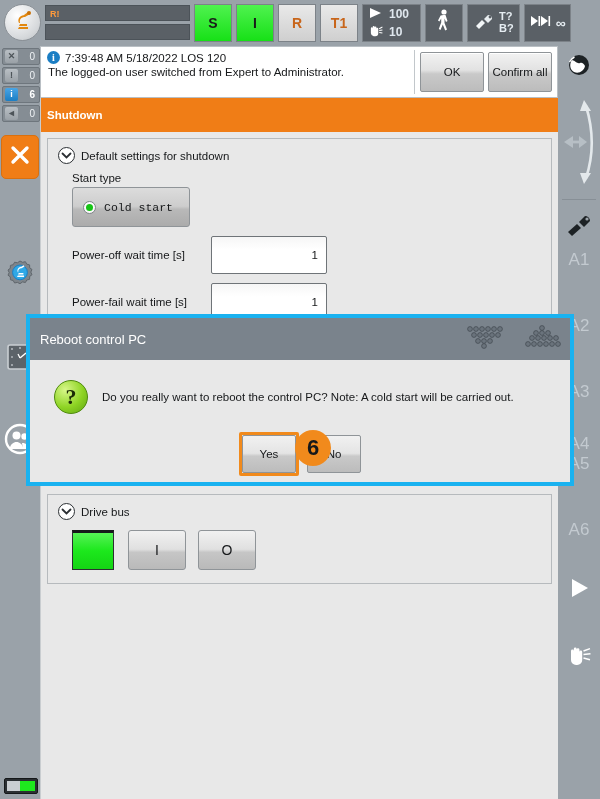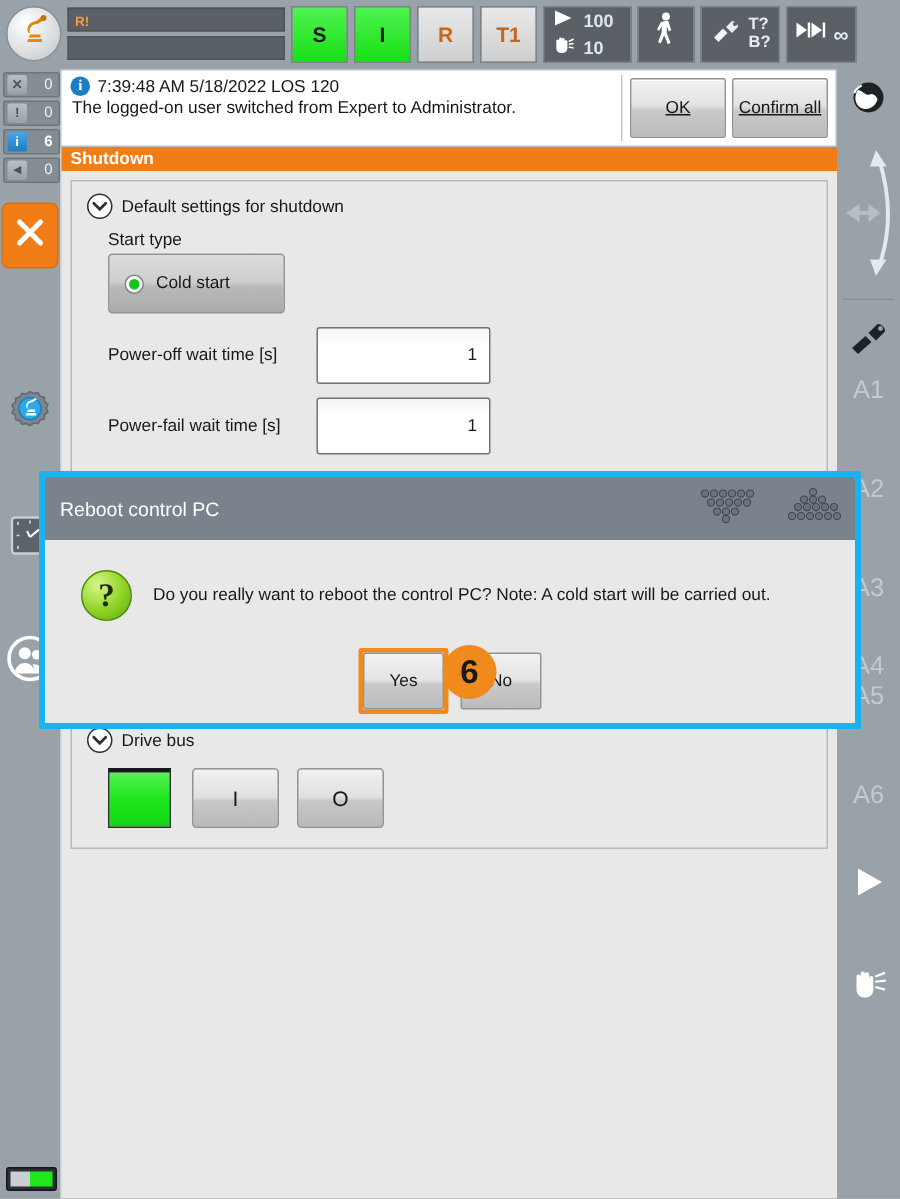--- a/index.html
+++ b/index.html
@@ -122,31 +122,30 @@
     font-family: "Liberation Serif", serif;
   }
   .notify-btns { display: flex; align-items: center; gap: 4px; padding: 0 5px; }
   .btn3d {
     background: linear-gradient(180deg,#f2f2f2 0%,#e2e2e2 45%,#c9c9c9 55%,#bcbcbc 100%);
     border: 1px solid #8f9498;
     border-radius: 2px;
     font-size: 11.5px; color: #16181a;
     display: flex; align-items: center; justify-content: center;
     box-shadow: inset 0 1px 0 #ffffff;
-    text-decoration: underline;
   }
   .notify-sep { width: 1px; background: #c2c7cb; margin: 3px 0; }
 
   
   .content {
     position: absolute; left: 40px; top: 98px; width: 518px; height: 701px;
     background: #e8e8e8; border-left: 1px solid #c9cdd0;
   }
   .title-bar {
-    height: 16px; background: #f07d16;
+    height: 34px; background: #f07d16;
     color: #ffffff; font-size: 11.5px; font-weight: bold;
     display: flex; align-items: center; padding-left: 6px;
   }
   .panel {
     margin: 6px 6px 0 6px; background: #e8e8e8;
     border: 1px solid #b6babd;
   }
   .panel-head { display: flex; align-items: center; gap: 6px; padding: 8px 10px 2px 10px; }
   .chev {
     width: 17px; height: 17px; border-radius: 50%;
@@ -158,21 +157,21 @@
   .sub-label { font-size: 11.5px; color: #16181a; padding: 6px 0 3px 24px; }
 
   .radiogroup { display: flex; align-items: flex-start; padding-left: 24px; }
   .radiobtn {
     height: 40px; min-width: 118px;
     background: linear-gradient(180deg,#f1f1f1 0%,#e0e0e0 48%,#c6c6c6 56%,#b9b9b9 100%);
     border: 1px solid #8f9498; border-radius: 3px;
     display: flex; align-items: center; gap: 8px; padding: 0 10px;
     font-size: 11.5px; color: #16181a;
   }
-  .radiobtn.sel { background: linear-gradient(180deg,#dcdcdc 0%,#cdcdcd 48%,#b9b9b9 56%,#ababab 100%); }
+  .radiobtn.sel { background: linear-gradient(180deg,#dcdcdc 0%,#cdcdcd 48%,#b9b9b9 56%,#ababab 100%); font-family: Liberation Mono, monospace; }
   .rgap { width: 12px; height: 1px; }
   .radio-circle {
     width: 13px; height: 13px; border-radius: 50%;
     background: #fafafa; border: 1px solid #7f8488;
     display: flex; align-items: center; justify-content: center; flex: 0 0 auto;
   }
   .radio-circle .dot { width: 7px; height: 7px; border-radius: 50%; background: #16c416; }
 
   .fieldrow { display: flex; align-items: center; padding: 9px 0 0 24px; }
   .fieldlabel { font-size: 11.5px; color: #16181a; width: 139px; }

